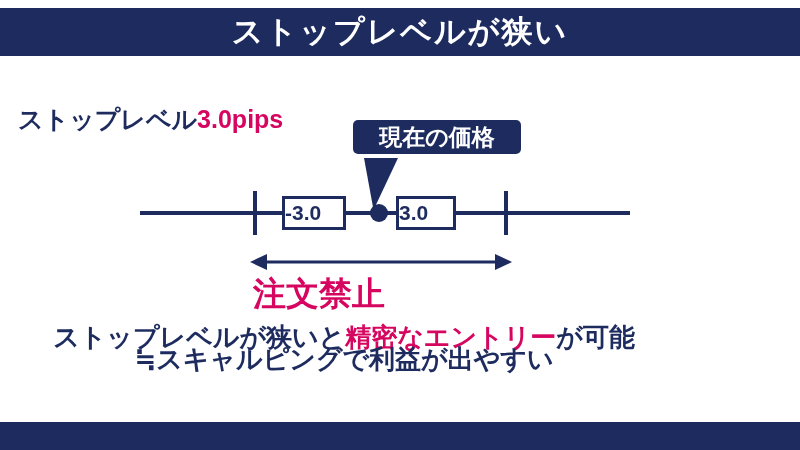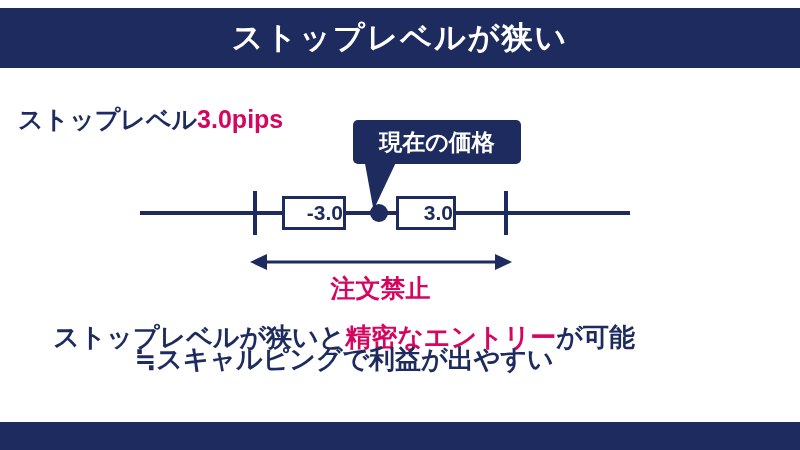--- a/index.html
+++ b/index.html
@@ -3,31 +3,31 @@
 <meta charset="utf-8">
 <style>
   :root { --navy:#1d2b5e; --pink:#d6055f; }
   * { margin:0; padding:0; box-sizing:border-box; }
   html,body { width:800px; height:450px; }
   body {
     font-family:"Liberation Sans","DejaVu Sans",sans-serif;
     background:#ffffff; position:relative; overflow:hidden;
   }
   .header-bar {
-    position:absolute; left:0; top:8px; width:800px; height:60px;
+    position:absolute; left:0; top:8px; width:800px; height:48px;
     background:var(--navy); display:flex; align-items:center; justify-content:center;
   }
   .header-title { color:#fff; font-size:31px; font-weight:bold; letter-spacing:2px; }
   .footer-bar { position:absolute; left:0; bottom:0; width:800px; height:28px; background:var(--navy); }
 
   .stop-label { position:absolute; left:18px; top:103px; font-size:25px; font-weight:bold; color:var(--navy); }
   .stop-label .pips { color:var(--pink); }
 
   .callout {
-    position:absolute; left:353px; top:120px; width:168px; height:44px;
+    position:absolute; left:353px; top:120px; width:168px; height:34px;
     background:var(--navy); border-radius:5px; color:#fff;
     display:flex; align-items:center; justify-content:center;
     font-size:23px; font-weight:bold; z-index:3;
   }
   .callout-tail {
     position:absolute; left:364px; top:158px; width:34px; height:52px;
     background:var(--navy); clip-path:polygon(0 0, 100% 0, 28% 100%); z-index:2;
   }
 
   .hline { position:absolute; left:140px; top:211px; width:490px; height:4px; background:var(--navy); }
@@ -35,31 +35,31 @@
   .tick.left  { left:253px; }
   .tick.right { left:504px; }
   .dot {
     position:absolute; left:370px; top:204px; width:18px; height:18px;
     border-radius:50%; background:var(--navy); z-index:3;
   }
   .value-box {
     position:absolute; top:196px; height:34px; background:#fff;
     border:3px solid var(--navy); color:var(--navy);
     font-size:21px; font-weight:bold;
-    display:flex; align-items:center; justify-content:flex-end; z-index:2;
+    display:flex; align-items:center; justify-content:flex-start; z-index:2;
   }
   .value-box.left  { left:282px; width:64px; }
   .value-box.right { left:396px; width:60px; }
 
   .range-arrow { position:absolute; left:250px; top:250px; }
   .range-arrow line    { stroke:var(--navy); }
   .range-arrow polygon { fill:var(--navy); }
   .range-label {
-    position:absolute; left:253px; top:272px; width:255px; text-align:center;
-    font-size:25px; font-weight:bold; color:var(--pink);
+    position:absolute; left:253px; top:272px; width:255px; text-align:left;
+    font-size:33px; font-weight:bold; color:var(--pink);
   }
 
   .caption { position:absolute; left:0; width:688px; text-align:center; font-weight:bold; font-size:26px; color:var(--navy); }
   .caption.line1 { top:320px; }
   .caption.line2 { top:342px; }
   .caption .hl { color:var(--pink); }
 </style>
 </head>
 <body>
 

